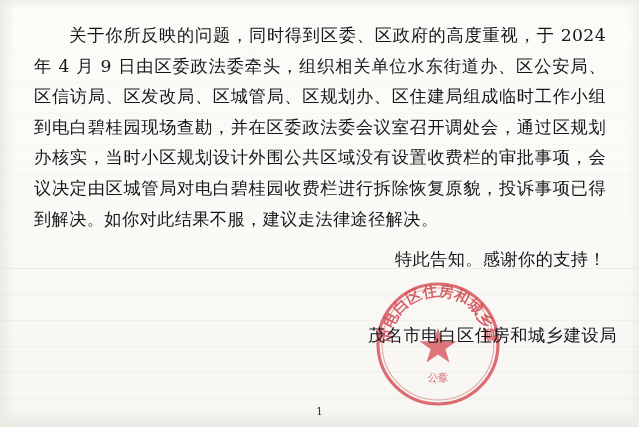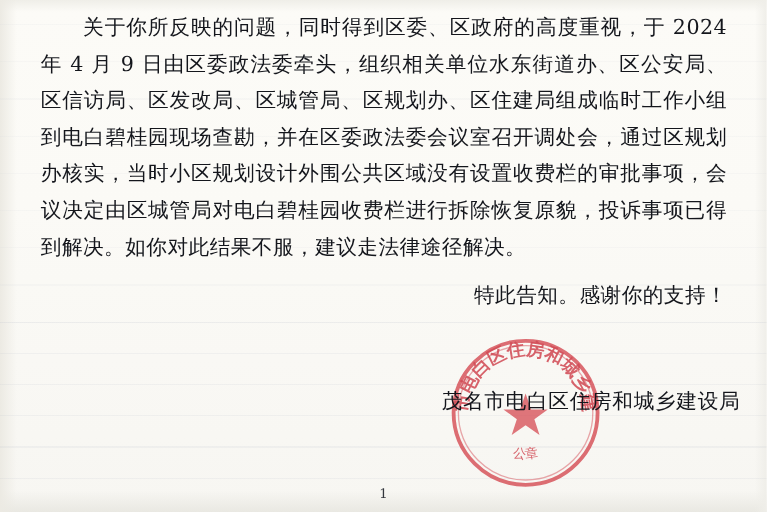--- a/index.html
+++ b/index.html
@@ -87,21 +87,21 @@
       rgba(200, 204, 212, 0.10) 0px,
       rgba(200, 204, 212, 0.10) 1px,
       rgba(255, 255, 255, 0) 1px,
       rgba(255, 255, 255, 0) 31px
     );
   }
 
   .doc-body {
     position: absolute;
     left: 34px;
-    top: 8px;
+    top: 20px;
     width: 572px;
   }
 
   .para {
     font-size: 17.2px;
     line-height: 30.6px;
     color: #14161c;
     text-align: justify;
     text-justify: inter-character;
     letter-spacing: 0.4px;

